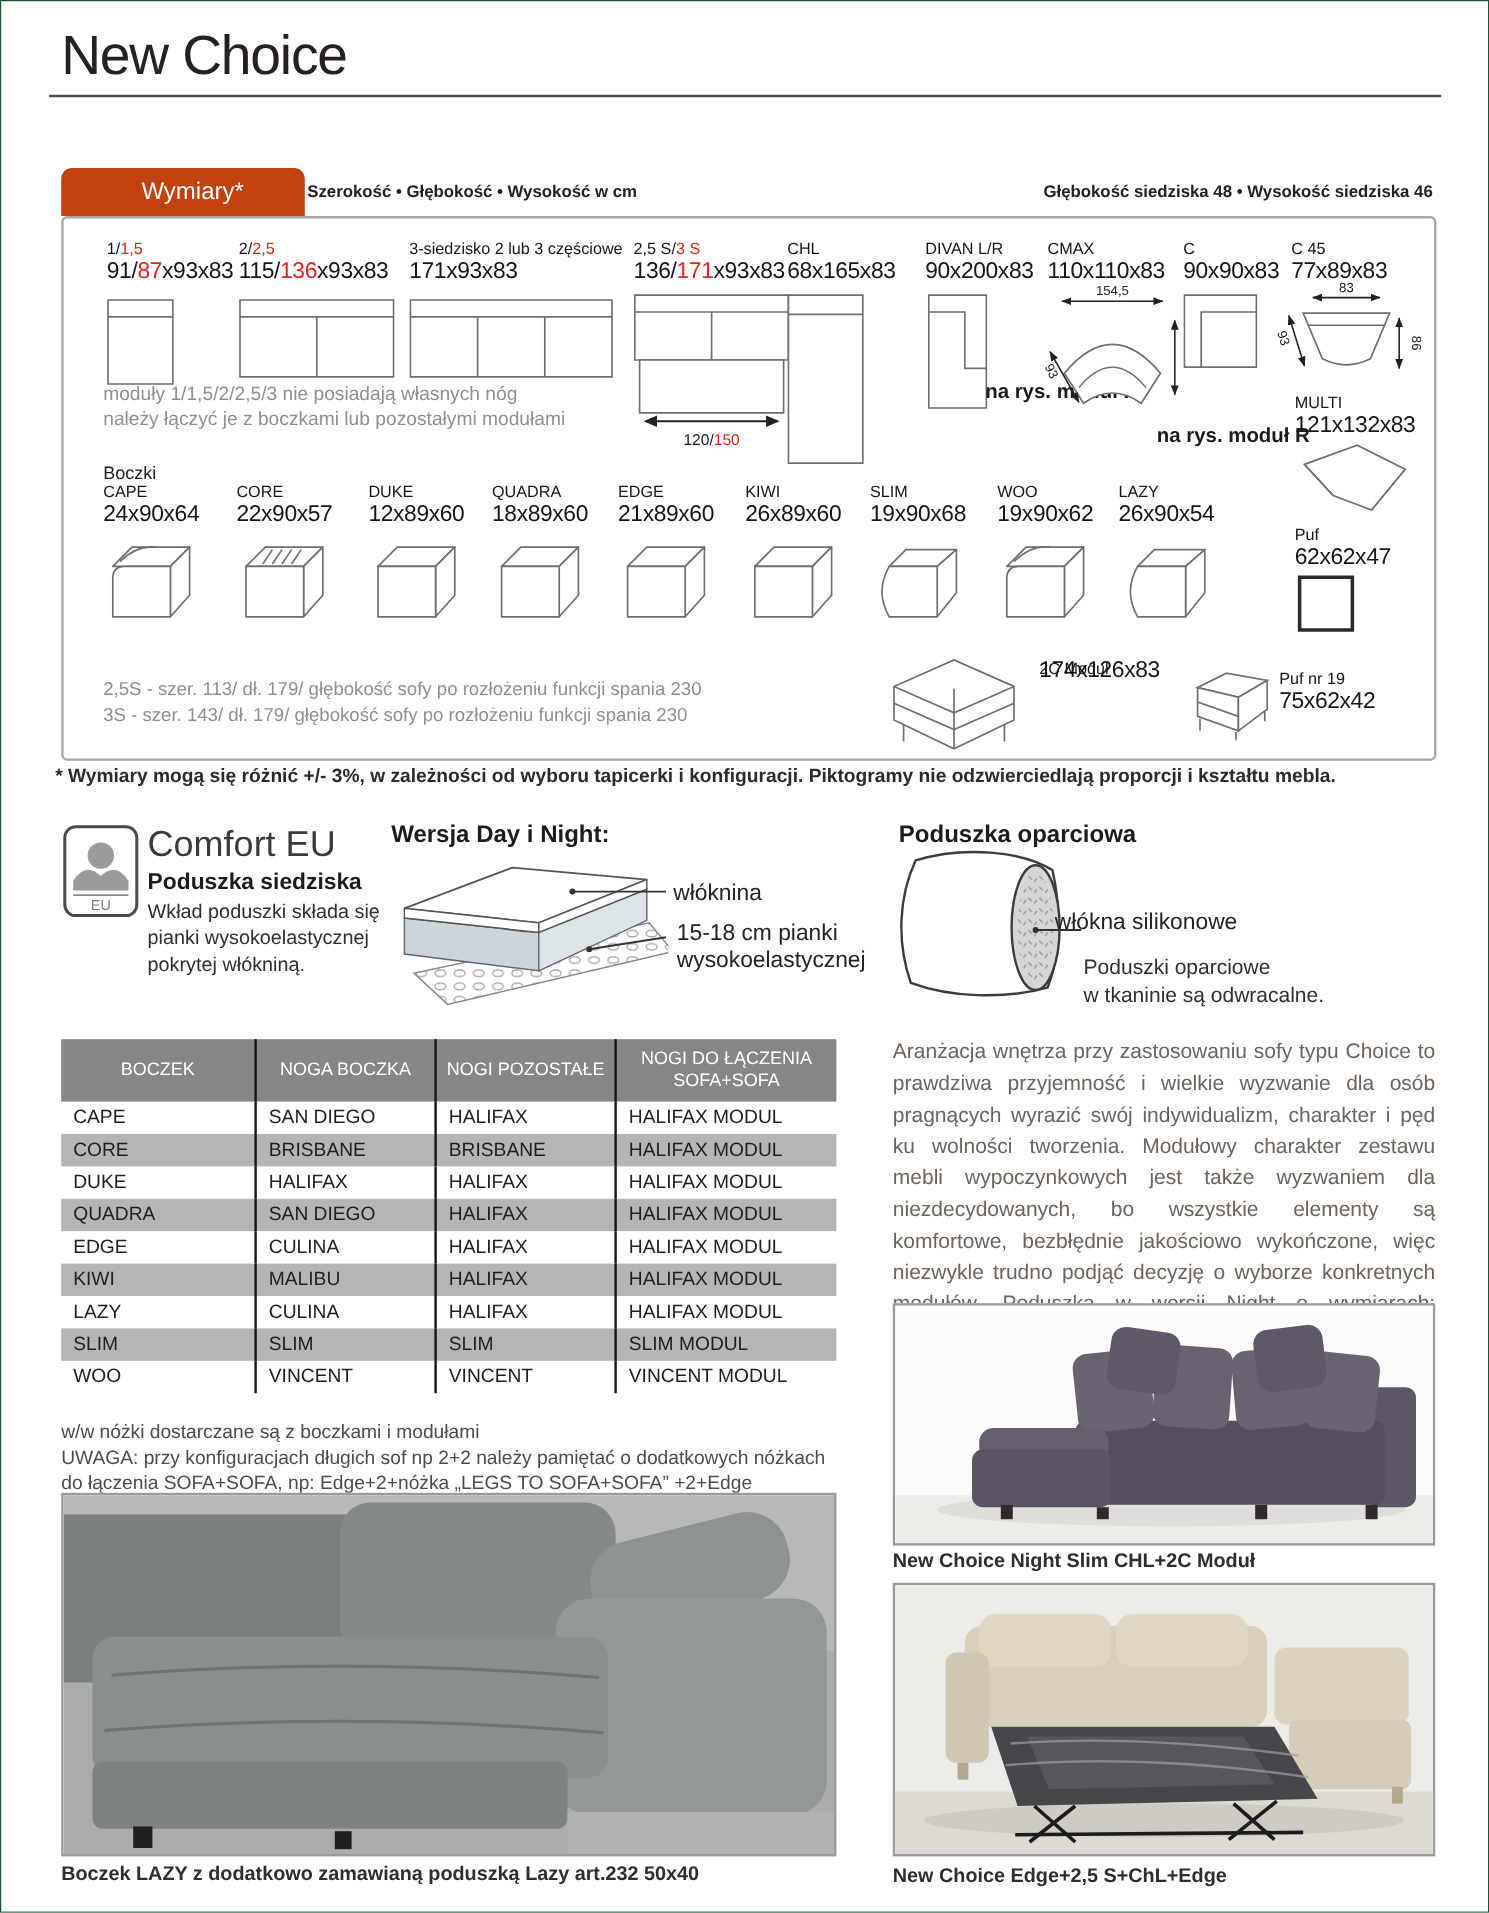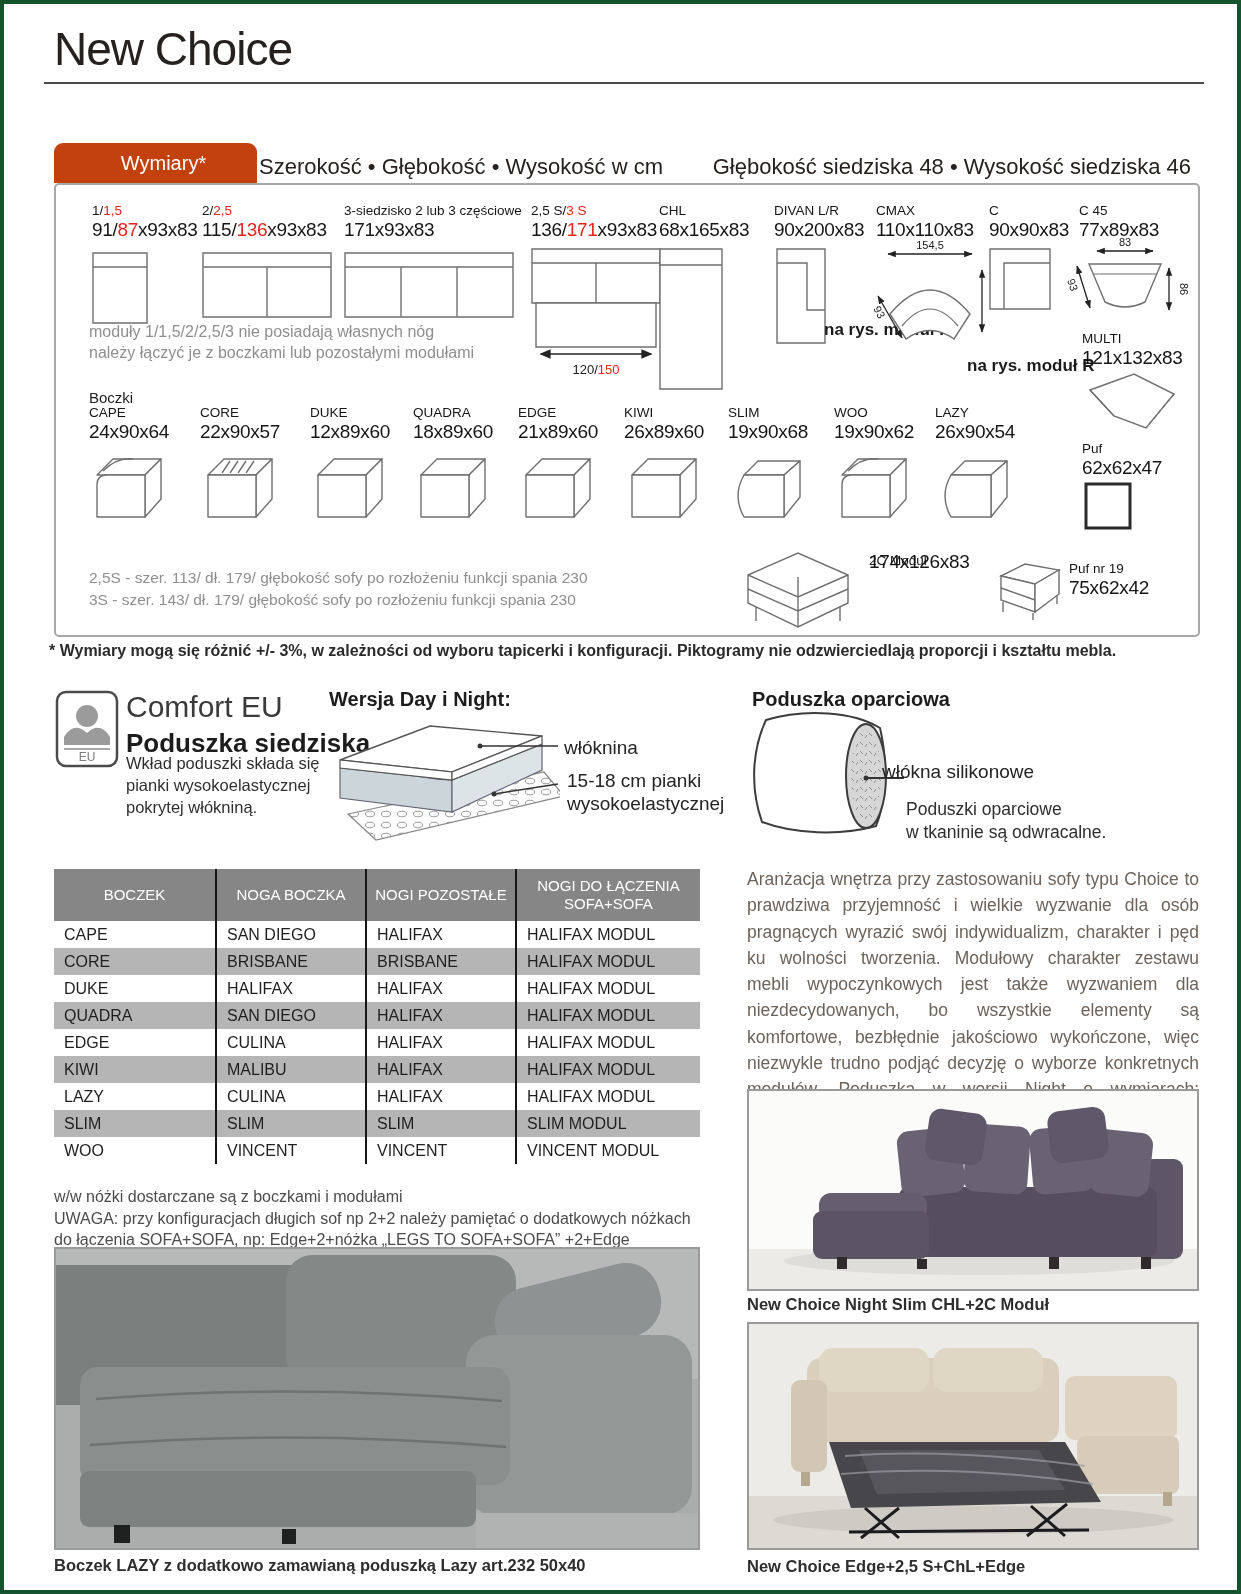--- a/index.html
+++ b/index.html
@@ -1,35 +1,35 @@
 <!DOCTYPE html>
 <html><head>
 <meta charset="utf-8">
 <style>
   html,body{margin:0;padding:0;background:#e9e9e9;}
   .page{
     position:relative;width:1241px;height:1594px;background:#fff;
-    border:4px solid #14532d;box-sizing:border-box;overflow:hidden;
+    border:1px solid #14532d;box-sizing:border-box;overflow:hidden;
     font-family:"Liberation Sans","DejaVu Sans",sans-serif;color:#1c1c1c;
   }
   .abs{position:absolute;}
   .title{font-size:46px;font-weight:500;letter-spacing:-1px;color:#26211f;}
   .rule{height:2px;background:#4a4a4a;}
   .tab{background:#c2410c;color:#fff;font-size:20px;border-radius:9px 9px 0 0;
        display:flex;align-items:center;justify-content:center;padding-left:16px;}
-  .subhead{font-size:22px;font-weight:400;color:#26211f;}
+  .subhead{font-size:14px;font-weight:700;color:#26211f;}
   .dims-box{border:2px solid #a8a8a8;border-radius:5px;background:#fff;}
   .pname{font-size:13.5px;color:#161616;line-height:1.1;white-space:nowrap;}
   .pdims{font-size:19px;color:#161616;letter-spacing:-0.3px;white-space:nowrap;}
   .red{color:#e1251b;}
   .graytext{color:#8f8f8f;font-size:15.5px;line-height:1.3;}
   .boldnote{font-size:17px;font-weight:700;color:#1c1c1c;white-space:nowrap;}
   .footnote{font-size:16px;font-weight:600;color:#2b2b2b;}
   .comfort-title{font-size:30px;font-weight:400;color:#3a3a3a;}
-  .h-bold{font-size:26px;font-weight:700;color:#1c1c1c;}
+  .h-bold{font-size:19px;font-weight:700;color:#1c1c1c;}
   .bodytext{font-size:16.5px;color:#2f2f2f;line-height:1.32;}
   .lbl{font-size:18.5px;color:#242424;}
   table.legs{border-collapse:collapse;table-layout:fixed;}
   table.legs th{background:#868686;color:#fff;font-size:15px;font-weight:400;
      text-align:center;vertical-align:middle;height:50px;line-height:1.2;white-space:pre-line;}
   table.legs td{font-size:16px;color:#1f1f1f;height:27px;padding:0 0 0 10px;vertical-align:middle;}
   table.legs tr.shade td{background:#b5b5b5;}
   table.legs td,table.legs th{border:0;}
   table.legs td+td,table.legs th+th{border-left:2px solid #161616;}
   .tnotes{font-size:16px;color:#4c4c4c;line-height:1.35;}

